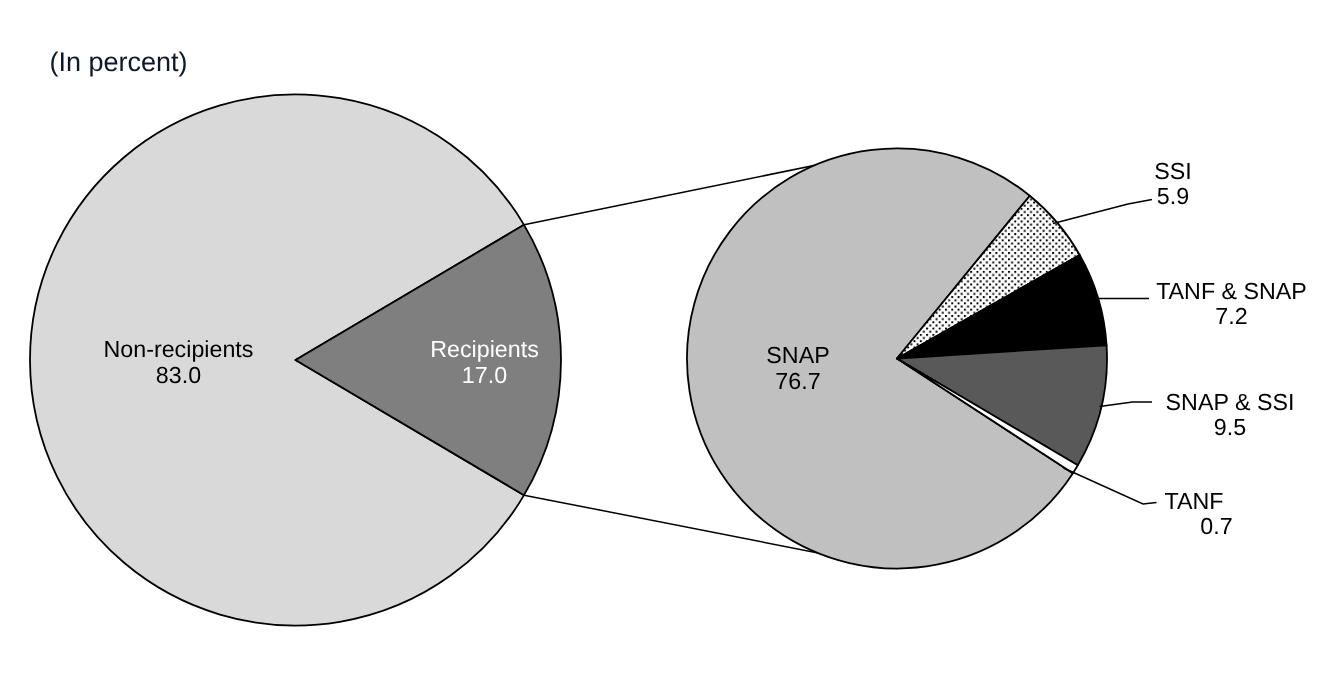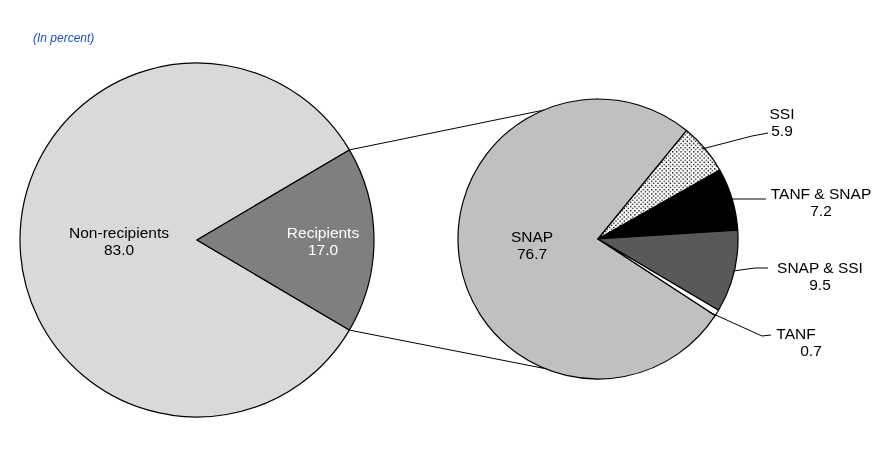--- a/index.html
+++ b/index.html
@@ -6,24 +6,23 @@
   .stage{
     position:relative;
     width:894px;height:452px;
     background:#ffffff;
     overflow:hidden;
     font-family:"Liberation Sans", sans-serif;
   }
   .units-note{
     position:absolute;
     left:33px;top:31px;
-    font-size:12px;
-    color:#1d4ed8;
+    font-size:18px;
+    color:#0f172a;
     white-space:nowrap;
-    font-style:italic;
   }
   svg text{
     font-family:"Liberation Sans", sans-serif;
     font-size:15.5px;
   }
 </style>
 </head>
 <body>
 
 <div class="stage">

